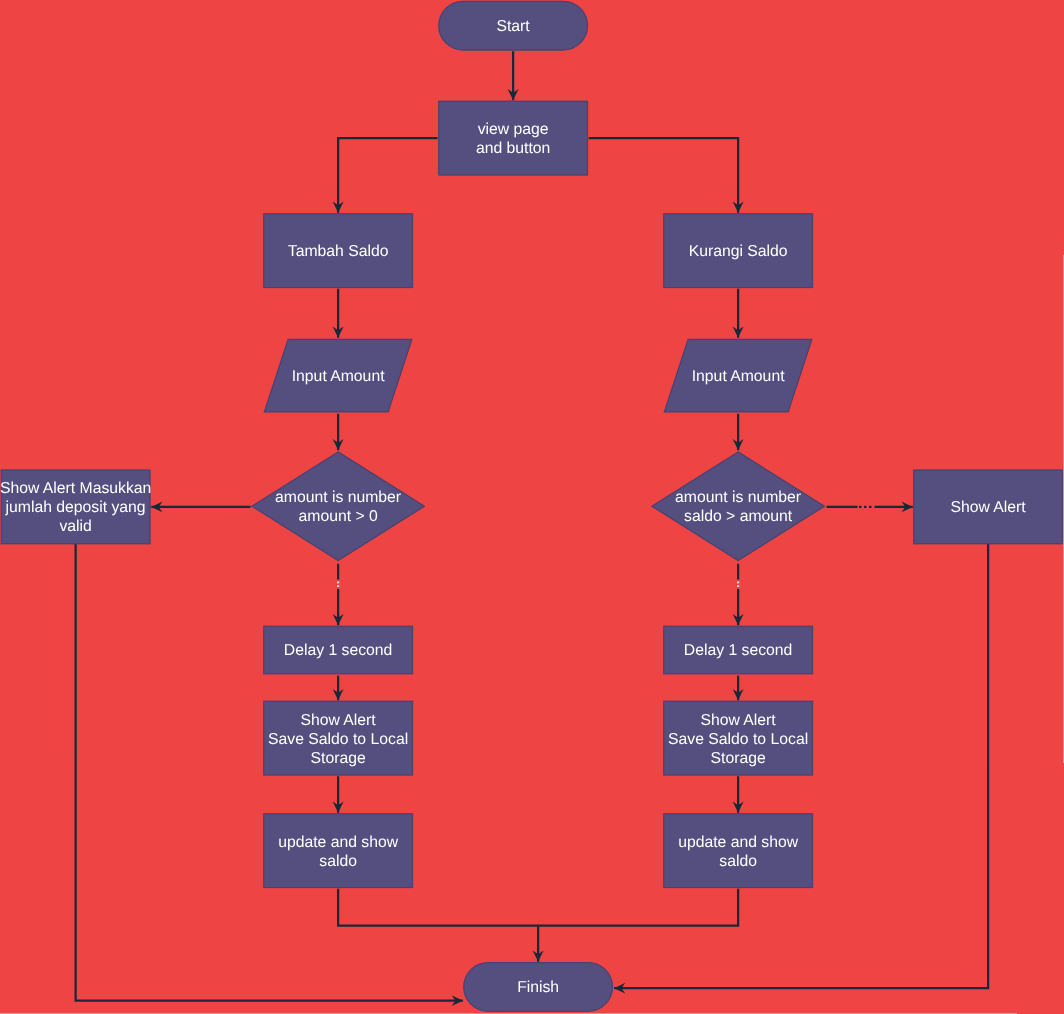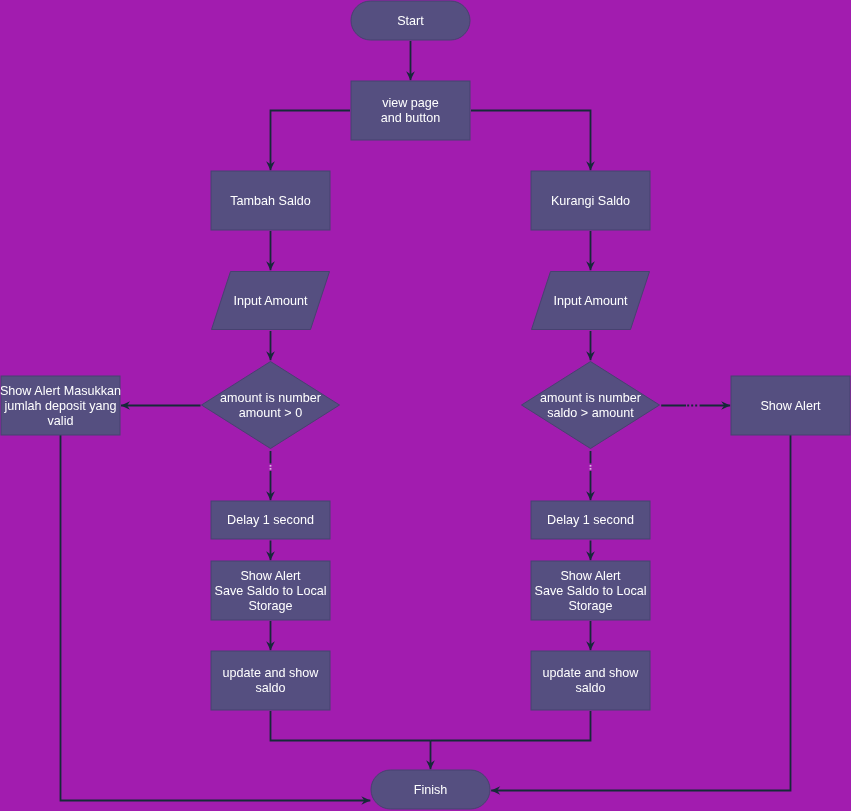--- a/index.html
+++ b/index.html
@@ -1,18 +1,18 @@
 <!DOCTYPE html>
 <html><head>
 <meta charset="utf-8">
 <title>Flowchart</title>
 <style>
   html,body{margin:0;padding:0;background:#ffffff;}
   body{width:851px;height:811px;overflow:hidden;font-family:"Liberation Sans",sans-serif;}
-  #canvas{position:relative;width:851px;height:811px;background:#a21caf;}
+  #canvas{position:relative;width:851px;height:811px;background:#ef4444;}
   svg.diagram{position:absolute;left:0;top:0;width:851px;height:811px;display:block;}
   .node-shape{fill:#554F80;stroke:#474270;stroke-width:1;}
   .node-label{font-family:"Liberation Sans",sans-serif;-webkit-font-smoothing:antialiased;font-size:12.6px;fill:#ffffff;text-anchor:middle;}
   .edge-line{fill:none;stroke:#152A38;stroke-width:1.8;}
   .edge-line-faint{stroke:#E4E6E8;}
   .edge-head{fill:#152A38;stroke:none;}
 </style>
 </head>
 <body>
 

